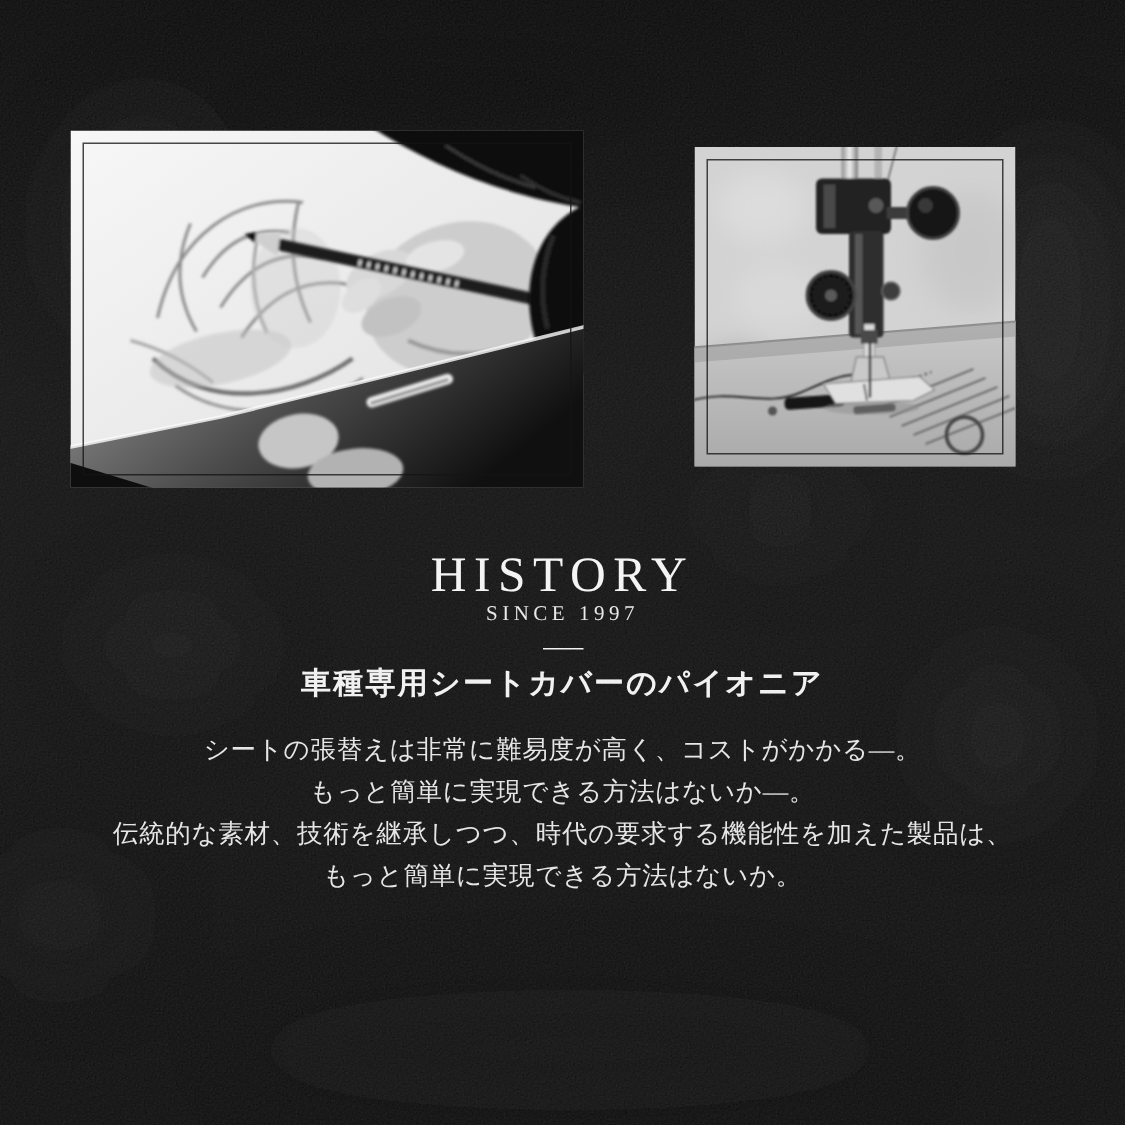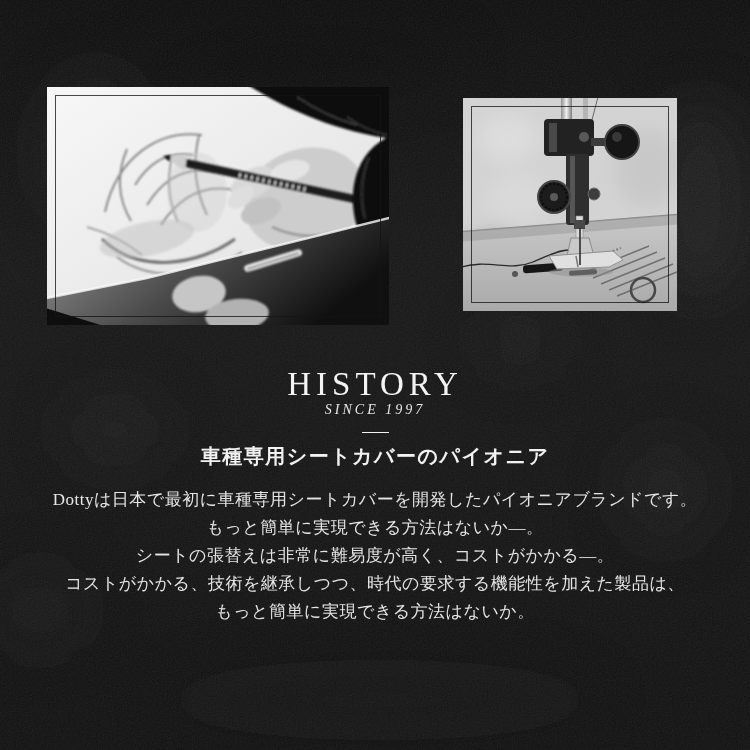--- a/index.html
+++ b/index.html
@@ -18,21 +18,21 @@
     border:1px solid rgba(20,20,20,0.78);pointer-events:none;
   }
   .title{
     position:absolute;top:364px;left:0;width:750px;margin:0;
     text-align:center;font-size:33px;line-height:40px;font-weight:400;
     letter-spacing:5px;color:#f4f4f4;
   }
   .since{
     position:absolute;top:402px;left:0;width:750px;
     text-align:center;font-size:14px;line-height:16px;
-    letter-spacing:3px;color:#e9e9e9;font-style:italic;
+    letter-spacing:3px;color:#e9e9e9;
   }
   .divider{
     position:absolute;top:432px;left:50%;margin-left:-13px;
     width:27px;height:1px;background:#f2f2f2;
   }
   .story-heading{
     position:absolute;top:443px;left:0;width:750px;margin:0;
     text-align:center;font-size:20px;line-height:26px;font-weight:bold;
     letter-spacing:1.5px;color:#f1f1f1;
   }
@@ -224,20 +224,19 @@
       </g>
     </svg>
     <span class="inner-frame"></span>
   </figure>
 
   <h1 class="title">HISTORY</h1>
   <div class="since">SINCE 1997</div>
   <div class="divider"></div>
   <h2 class="story-heading">車種専用シートカバーのパイオニア</h2>
   <p class="story">
-    <span>Dottyは日本で最初に車種専用シートカバーを開発したパイオニアブランドです。</span>
+    <span>シートの張替えは非常に難易度が高く、コストがかかる―。</span>
     <span>もっと簡単に実現できる方法はないか―。</span>
-    <span>シートの張替えは非常に難易度が高く、コストがかかる―。</span>
-    <span>コストがかかる、技術を継承しつつ、時代の要求する機能性を加えた製品は、</span>
+    <span>伝統的な素材、技術を継承しつつ、時代の要求する機能性を加えた製品は、</span>
     <span>もっと簡単に実現できる方法はないか。</span>
   </p>
 
 </div>
 
 </body></html>

